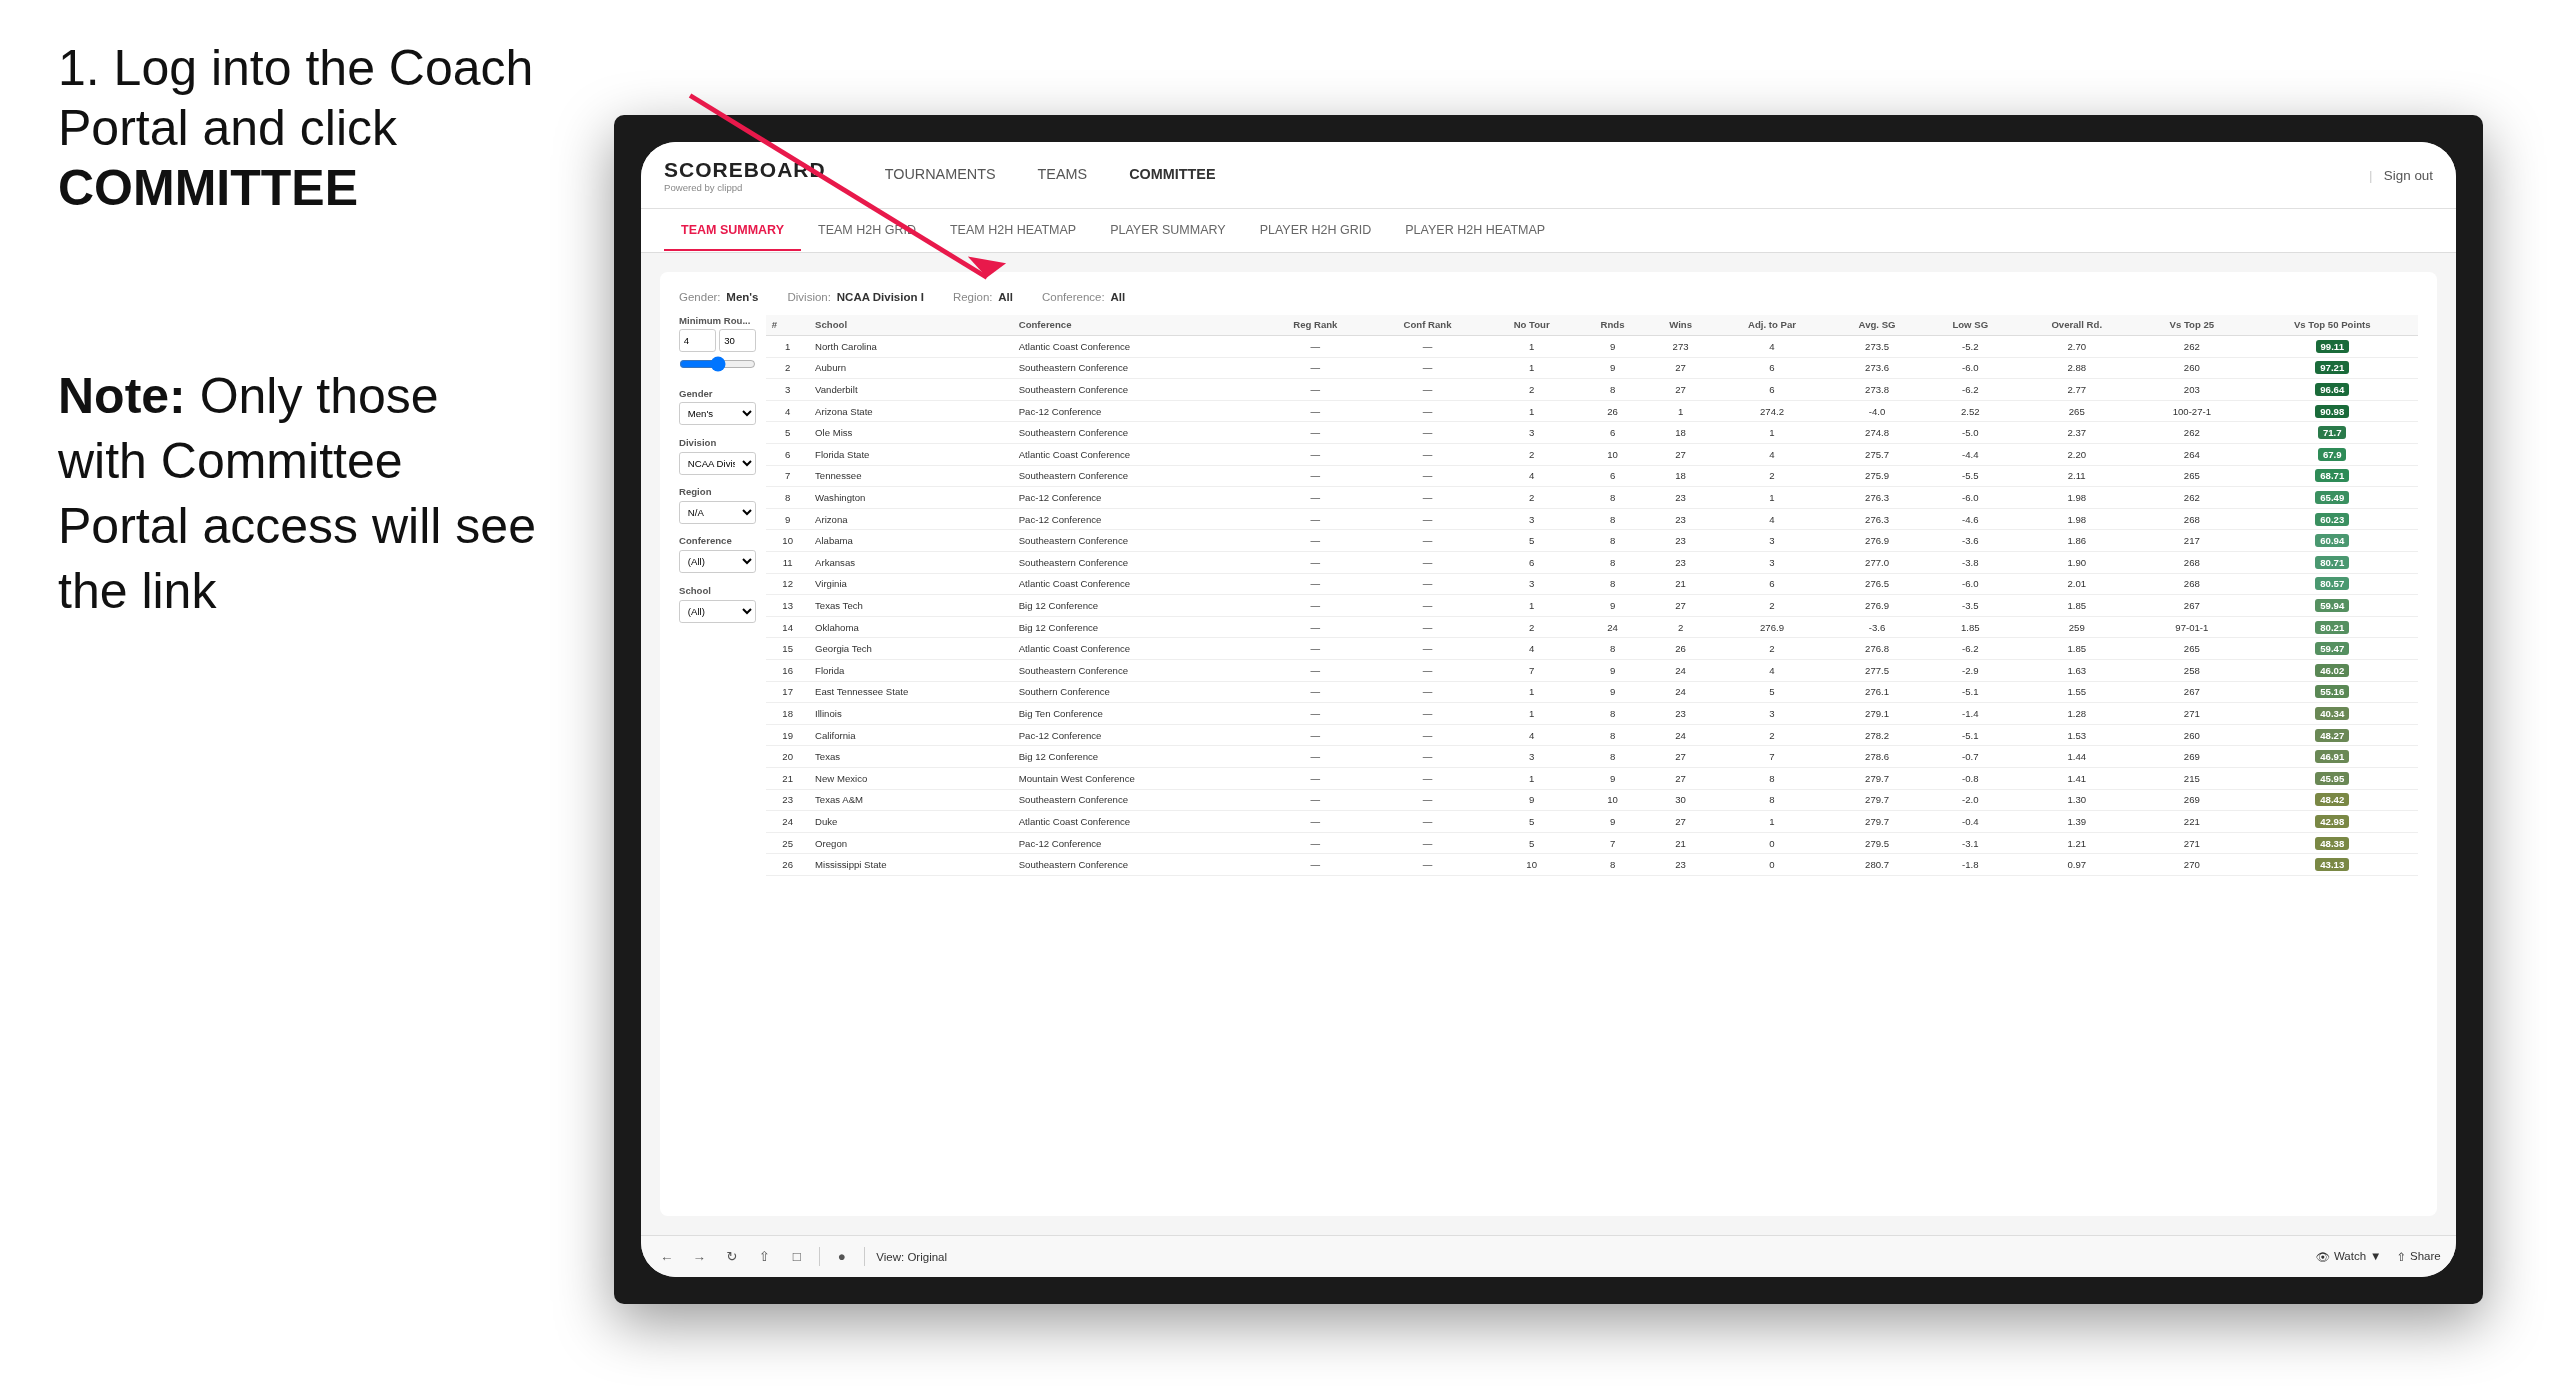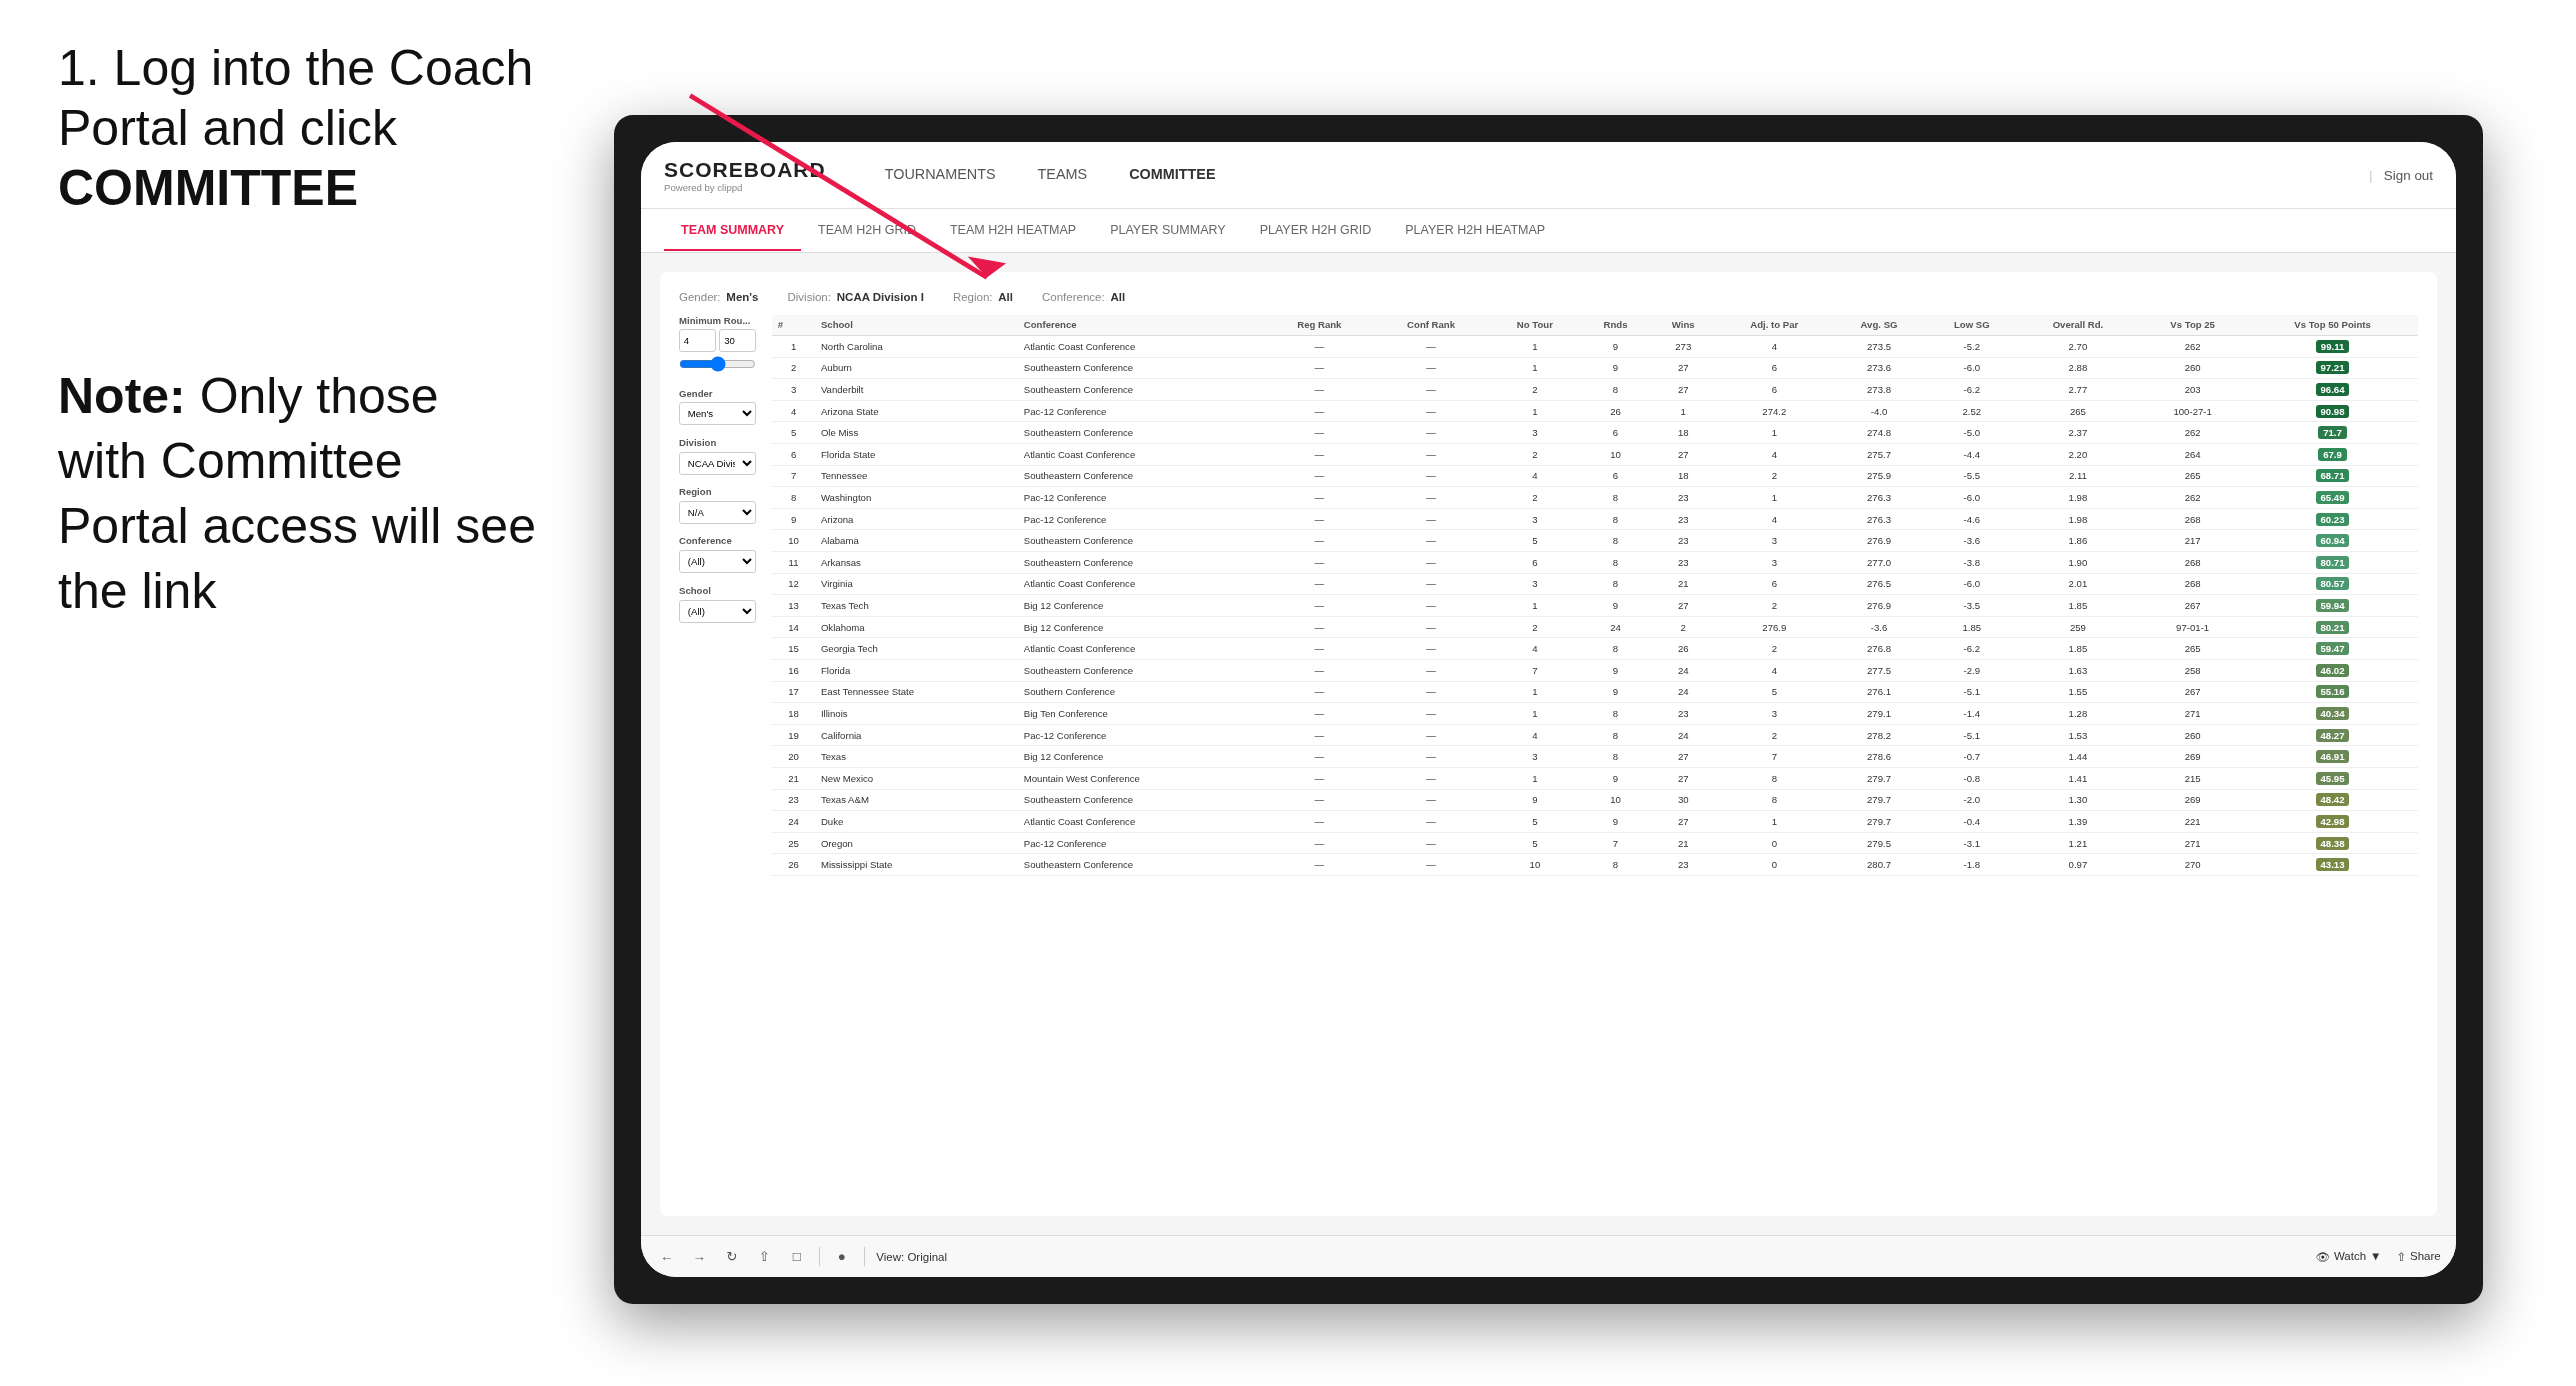--- a/index.html
+++ b/index.html
@@ -45,21 +45,21 @@
     .note-text .bold { font-weight: 900; }
 
     
     .tablet {
       position: absolute;
       top: 115px;
       left: 614px;
       width: 1869px;
       height: 1189px;
       background: #1a1a1a;
-      border-radius: 19px;
+      border-radius: 10px;
       padding: 27px;
       box-shadow: 0 19px 58px rgba(0,0,0,0.4);
     }
 
     .tablet-screen {
       width: 100%;
       height: 100%;
       background: #f0f0f0;
       border-radius: 35px;
       overflow: hidden;
@@ -191,21 +191,21 @@
       align-items: center;
     }
 
     .filter-item { display: flex; align-items: center; gap: 5.8px; }
     .filter-label { color: #888; }
     .filter-value { font-weight: 600; color: #333; }
 
     
     .content-layout {
       display: flex;
-      gap: 16px;
+      gap: 10px;
       height: calc(100% - 77px);
     }
 
     .left-filters {
       width: 77px;
       flex-shrink: 0;
     }
 
     .filter-group {
       margin-bottom: 11.5px;

